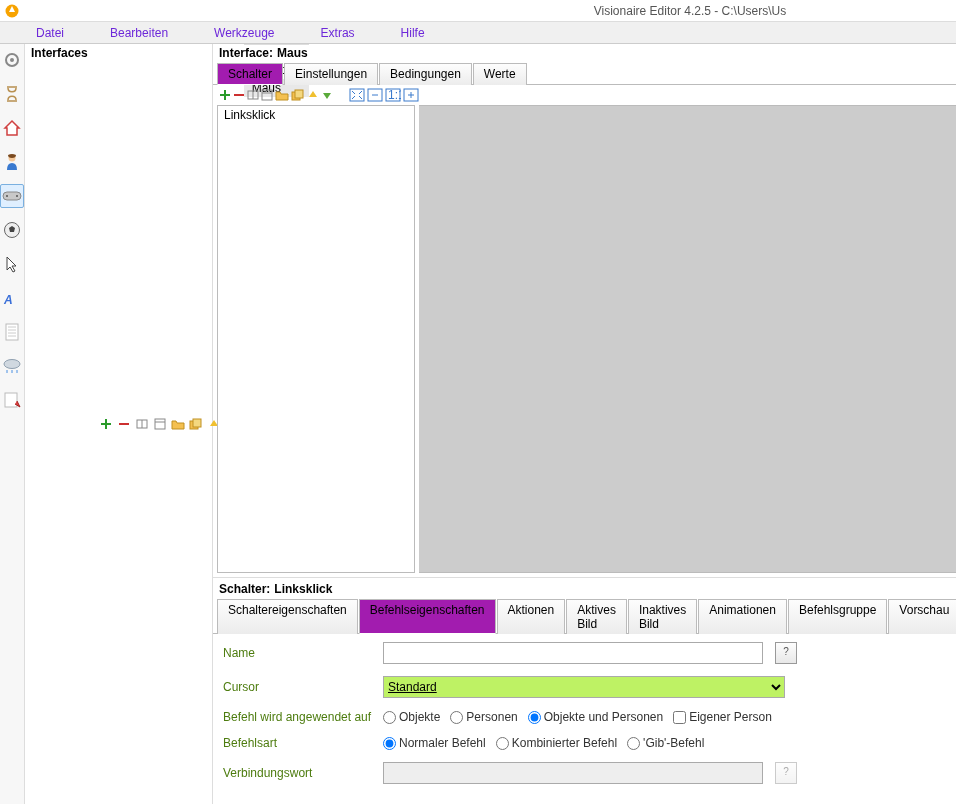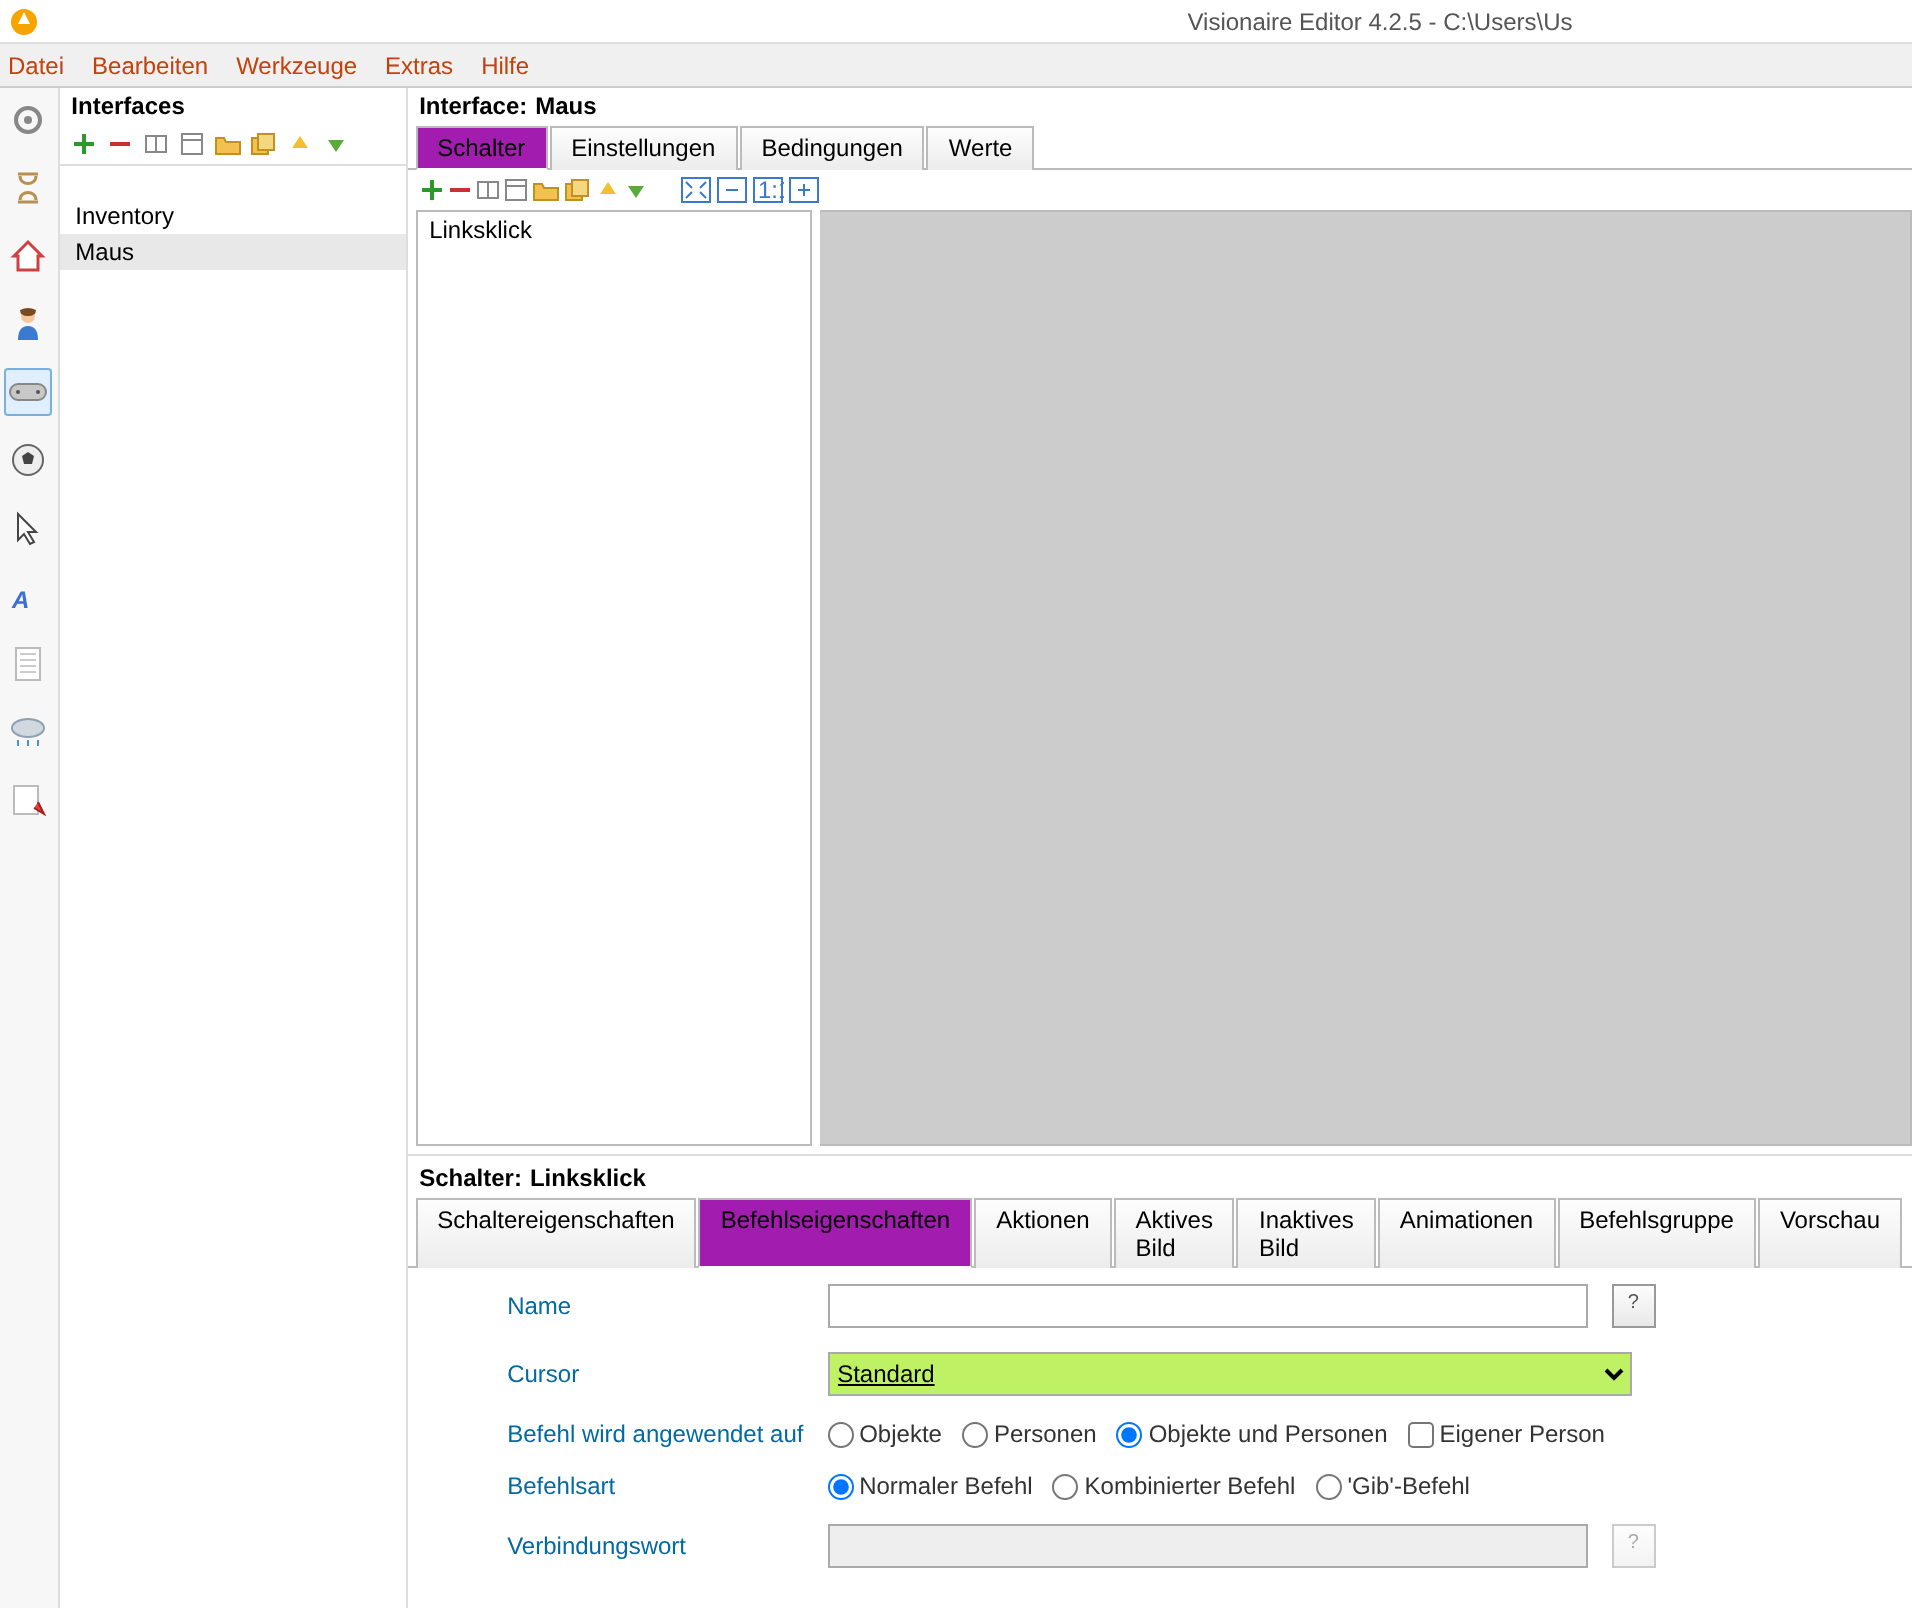--- a/index.html
+++ b/index.html
@@ -1,26 +1,26 @@
 <!DOCTYPE html>
 <html><head>
 <meta charset="utf-8">
 <style>
 * { box-sizing: border-box; font-family: "Segoe UI", Tahoma, sans-serif; font-size: 12px; }
 body { margin: 0; padding: 0; width: 956px; height: 804px; overflow: hidden; background: #fff; }
 .titlebar { height: 22px; background: #fff; border-bottom: 1px solid #ddd; display: flex; align-items: center; }
 .titlebar .app-icon { width: 16px; height: 16px; margin: 0 4px; }
 .titlebar .title { flex: 1; text-align: center; color: #555; font-size: 12px; padding-left: 400px; }
 .menubar { height: 22px; background: #f0f0f0; border-bottom: 1px solid #ccc; display: flex; align-items: center; padding: 0 4px; gap: 14px; }
-.menubar span { color: #c2410c; cursor: default; }
+.menubar span { color: #6d28d9; cursor: default; margin-left: 32px; }
 .main { display: flex; height: calc(804px - 44px); }
 .left-toolbar { width: 32px; background: #f7f7f7; border-right: 1px solid #ddd; display: flex; flex-direction: column; align-items: center; padding-top: 4px; gap: 10px; }
 .left-toolbar .tb-btn { width: 24px; height: 24px; display: flex; align-items: center; justify-content: center; border-radius: 2px; }
 .left-toolbar .tb-btn.sel { background: #dfefff; border: 1px solid #7ab0e0; }
-.left-panel { width: 188px; border-right: 1px solid #ddd; display: flex; flex-direction: column; }
+.left-panel { width: 188px; border-right: 1px solid #ddd; display: flex; flex-direction: row; }
 .panel-header { font-weight: bold; padding: 2px 6px; }
 .mini-toolbar { display: flex; align-items: center; gap: 2px; padding: 2px 4px; }
 .mini-toolbar .mb { width: 16px; height: 16px; display: flex; align-items: center; justify-content: center; }
 .tree { flex: 1; border-top: 1px solid #ddd; padding-top: 16px; }
 .tree-item { padding: 2px 8px; }
 .tree-item.sel { background: #e8e8e8; }
 .right-panel { flex: 1; display: flex; flex-direction: column; }
 .right-header { display: flex; align-items: center; padding: 2px 6px; }
 .right-header .lbl { font-weight: bold; }
 .right-header .val { font-weight: bold; margin-left: 4px; }
@@ -32,21 +32,21 @@
 .upper-split { display: flex; flex: 1; min-height: 0; }
 .list-box { width: 198px; border: 1px solid #bbb; margin: 0 4px 4px 4px; background: #fff; }
 .list-box .li { padding: 2px 6px; }
 .preview { flex: 1; background: #ccc; margin: 0 0 4px 0; border: 1px solid #bbb; border-left: none; }
 .schalter-section { border-top: 1px solid #ddd; padding-top: 2px; }
 .section-header { display: flex; align-items: center; padding: 2px 6px; text-align: center; }
 .section-header .lbl { font-weight: bold; }
 .section-header .val { font-weight: bold; margin-left: 4px; }
 .form { padding: 8px 10px; }
 .form-row { display: flex; align-items: center; margin-bottom: 12px; }
-.form-row .flab { width: 160px; color: #0369a1; margin-left: 40px; }
+.form-row .flab { width: 160px; color: #4d7c0f; }
 .form-row .fctrl { flex: 1; display: flex; align-items: center; gap: 10px; }
 input[type="text"].tf { width: 380px; height: 22px; border: 1px solid #aaa; padding: 2px 4px; background: #fff; }
 input[type="text"].tf.disabled { background: #eee; }
 .qbtn { width: 22px; height: 22px; border: 1px solid #999; background: linear-gradient(#fdfdfd,#e8e8e8); font-size: 10px; text-align: center; line-height: 18px; margin-left: 2px; cursor: default; color: #555; }
 select.sel { width: 402px; height: 22px; border: 1px solid #aaa; background: #bef264; text-decoration: underline; }
 .radio-lbl, .chk-lbl { display: flex; align-items: center; gap: 3px; color: #333; }
 .radio-lbl input, .chk-lbl input { margin: 0; }
 svg { display: block; }
 </style>
 </head>

